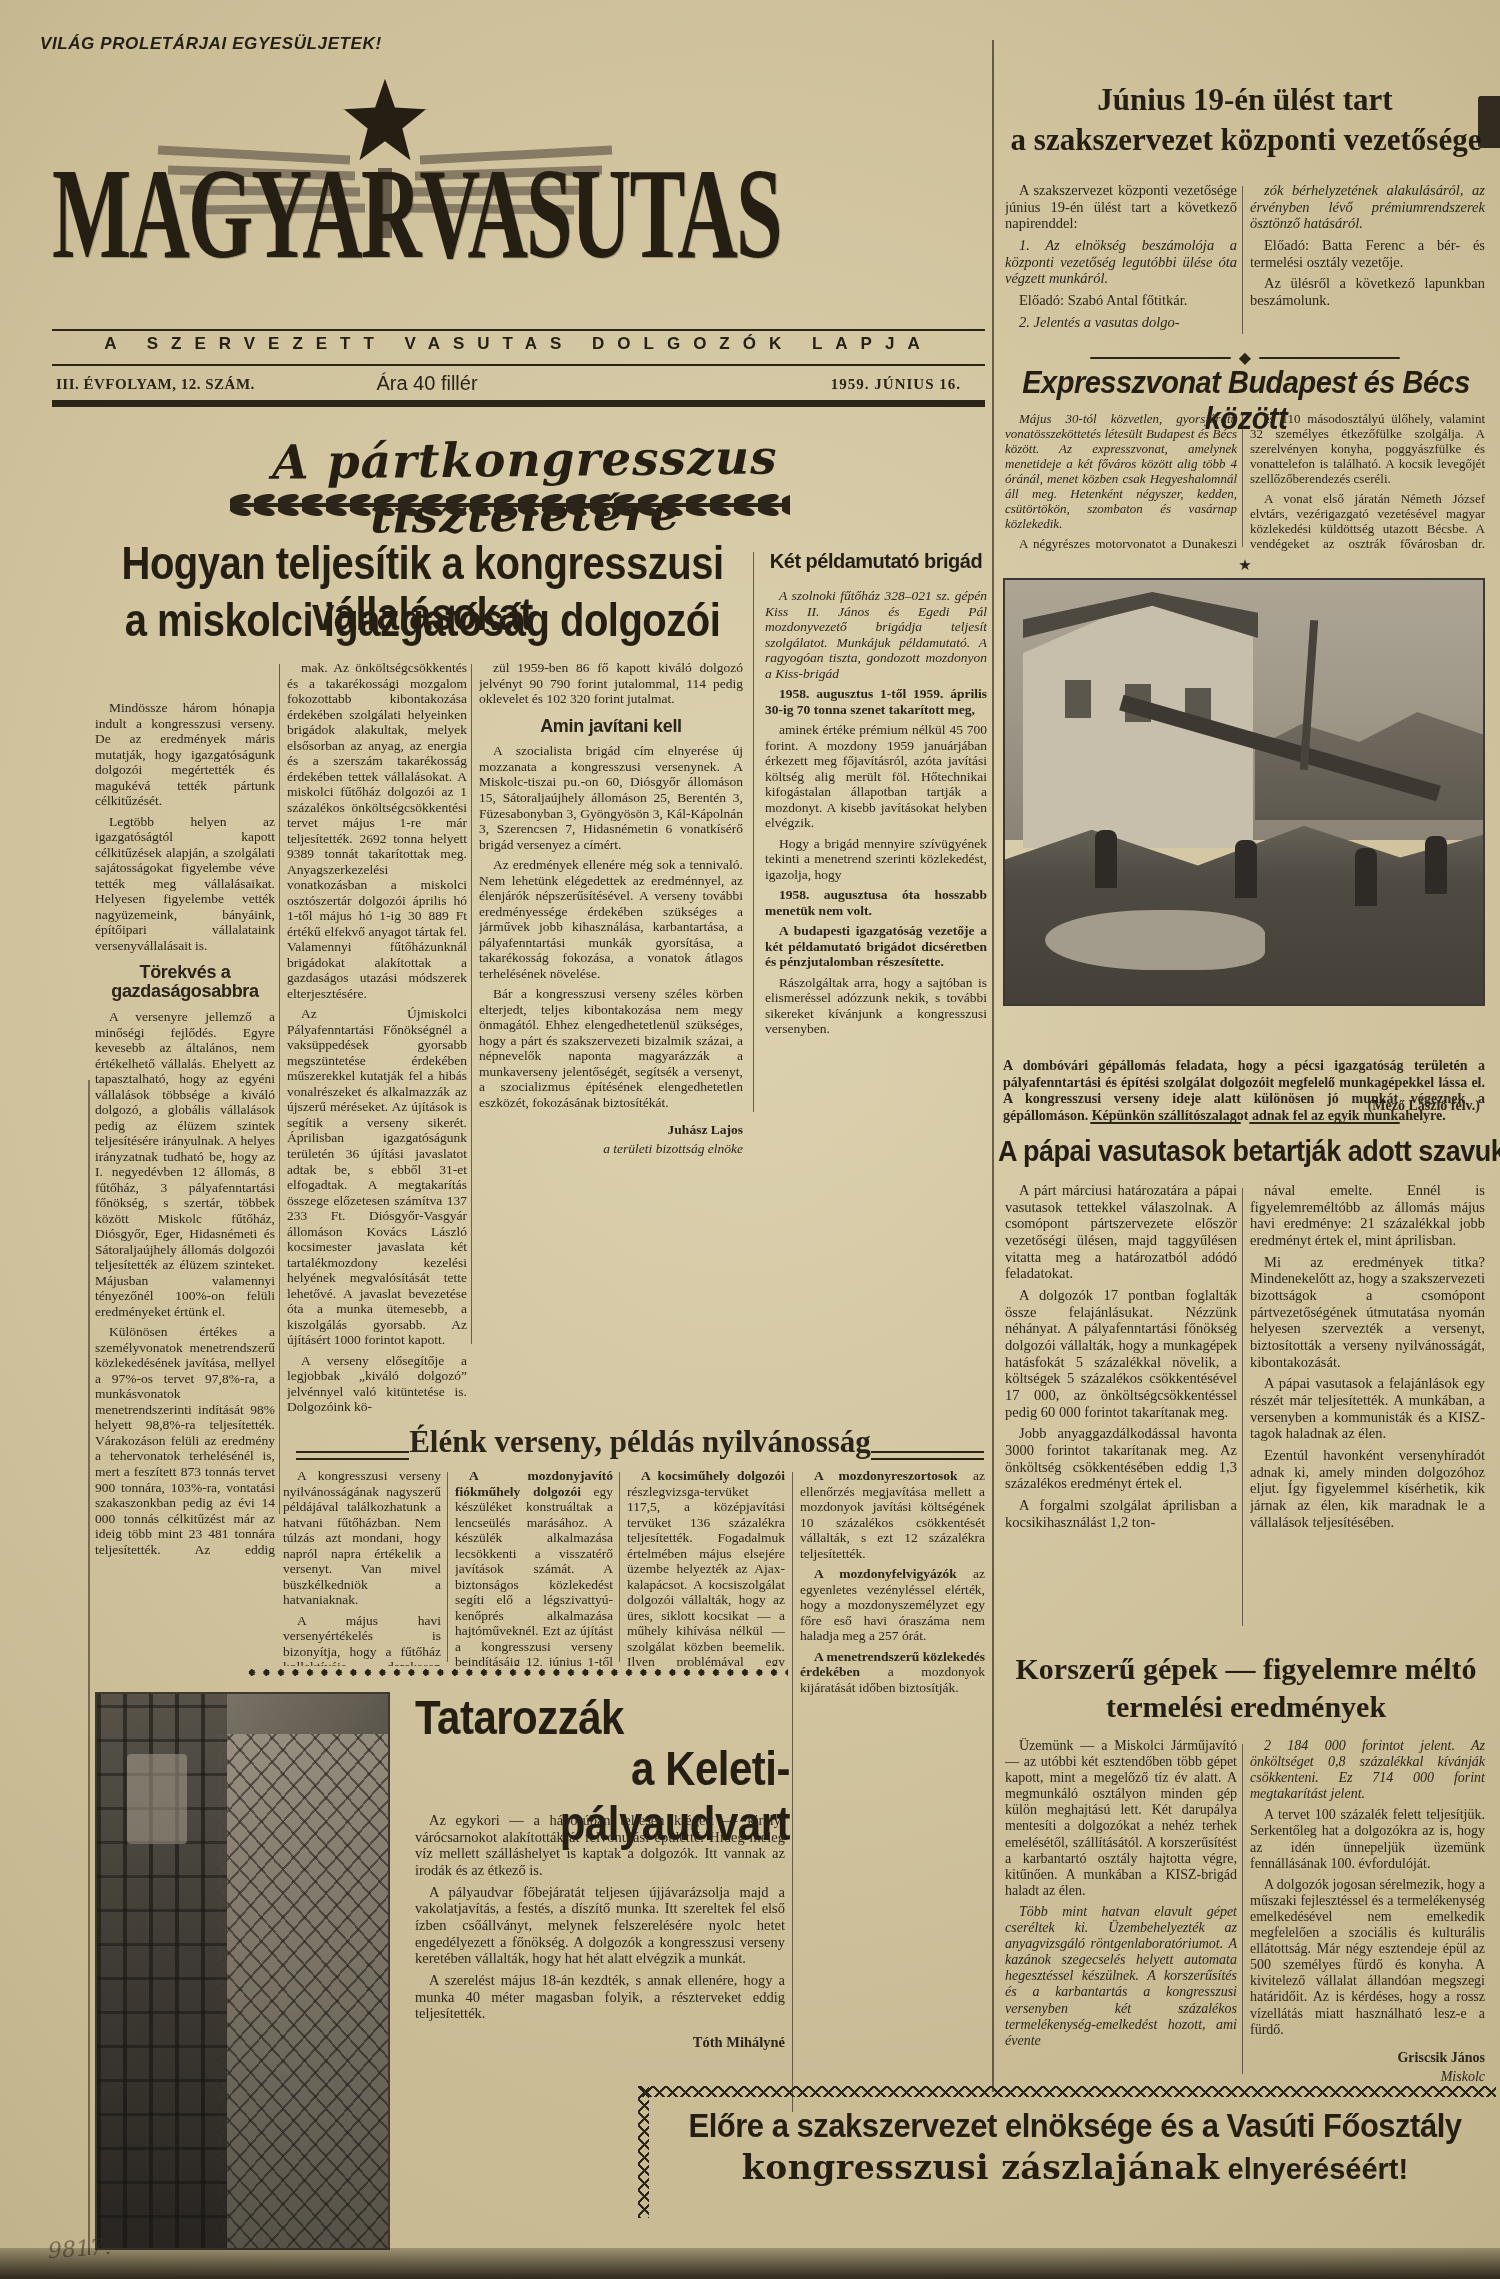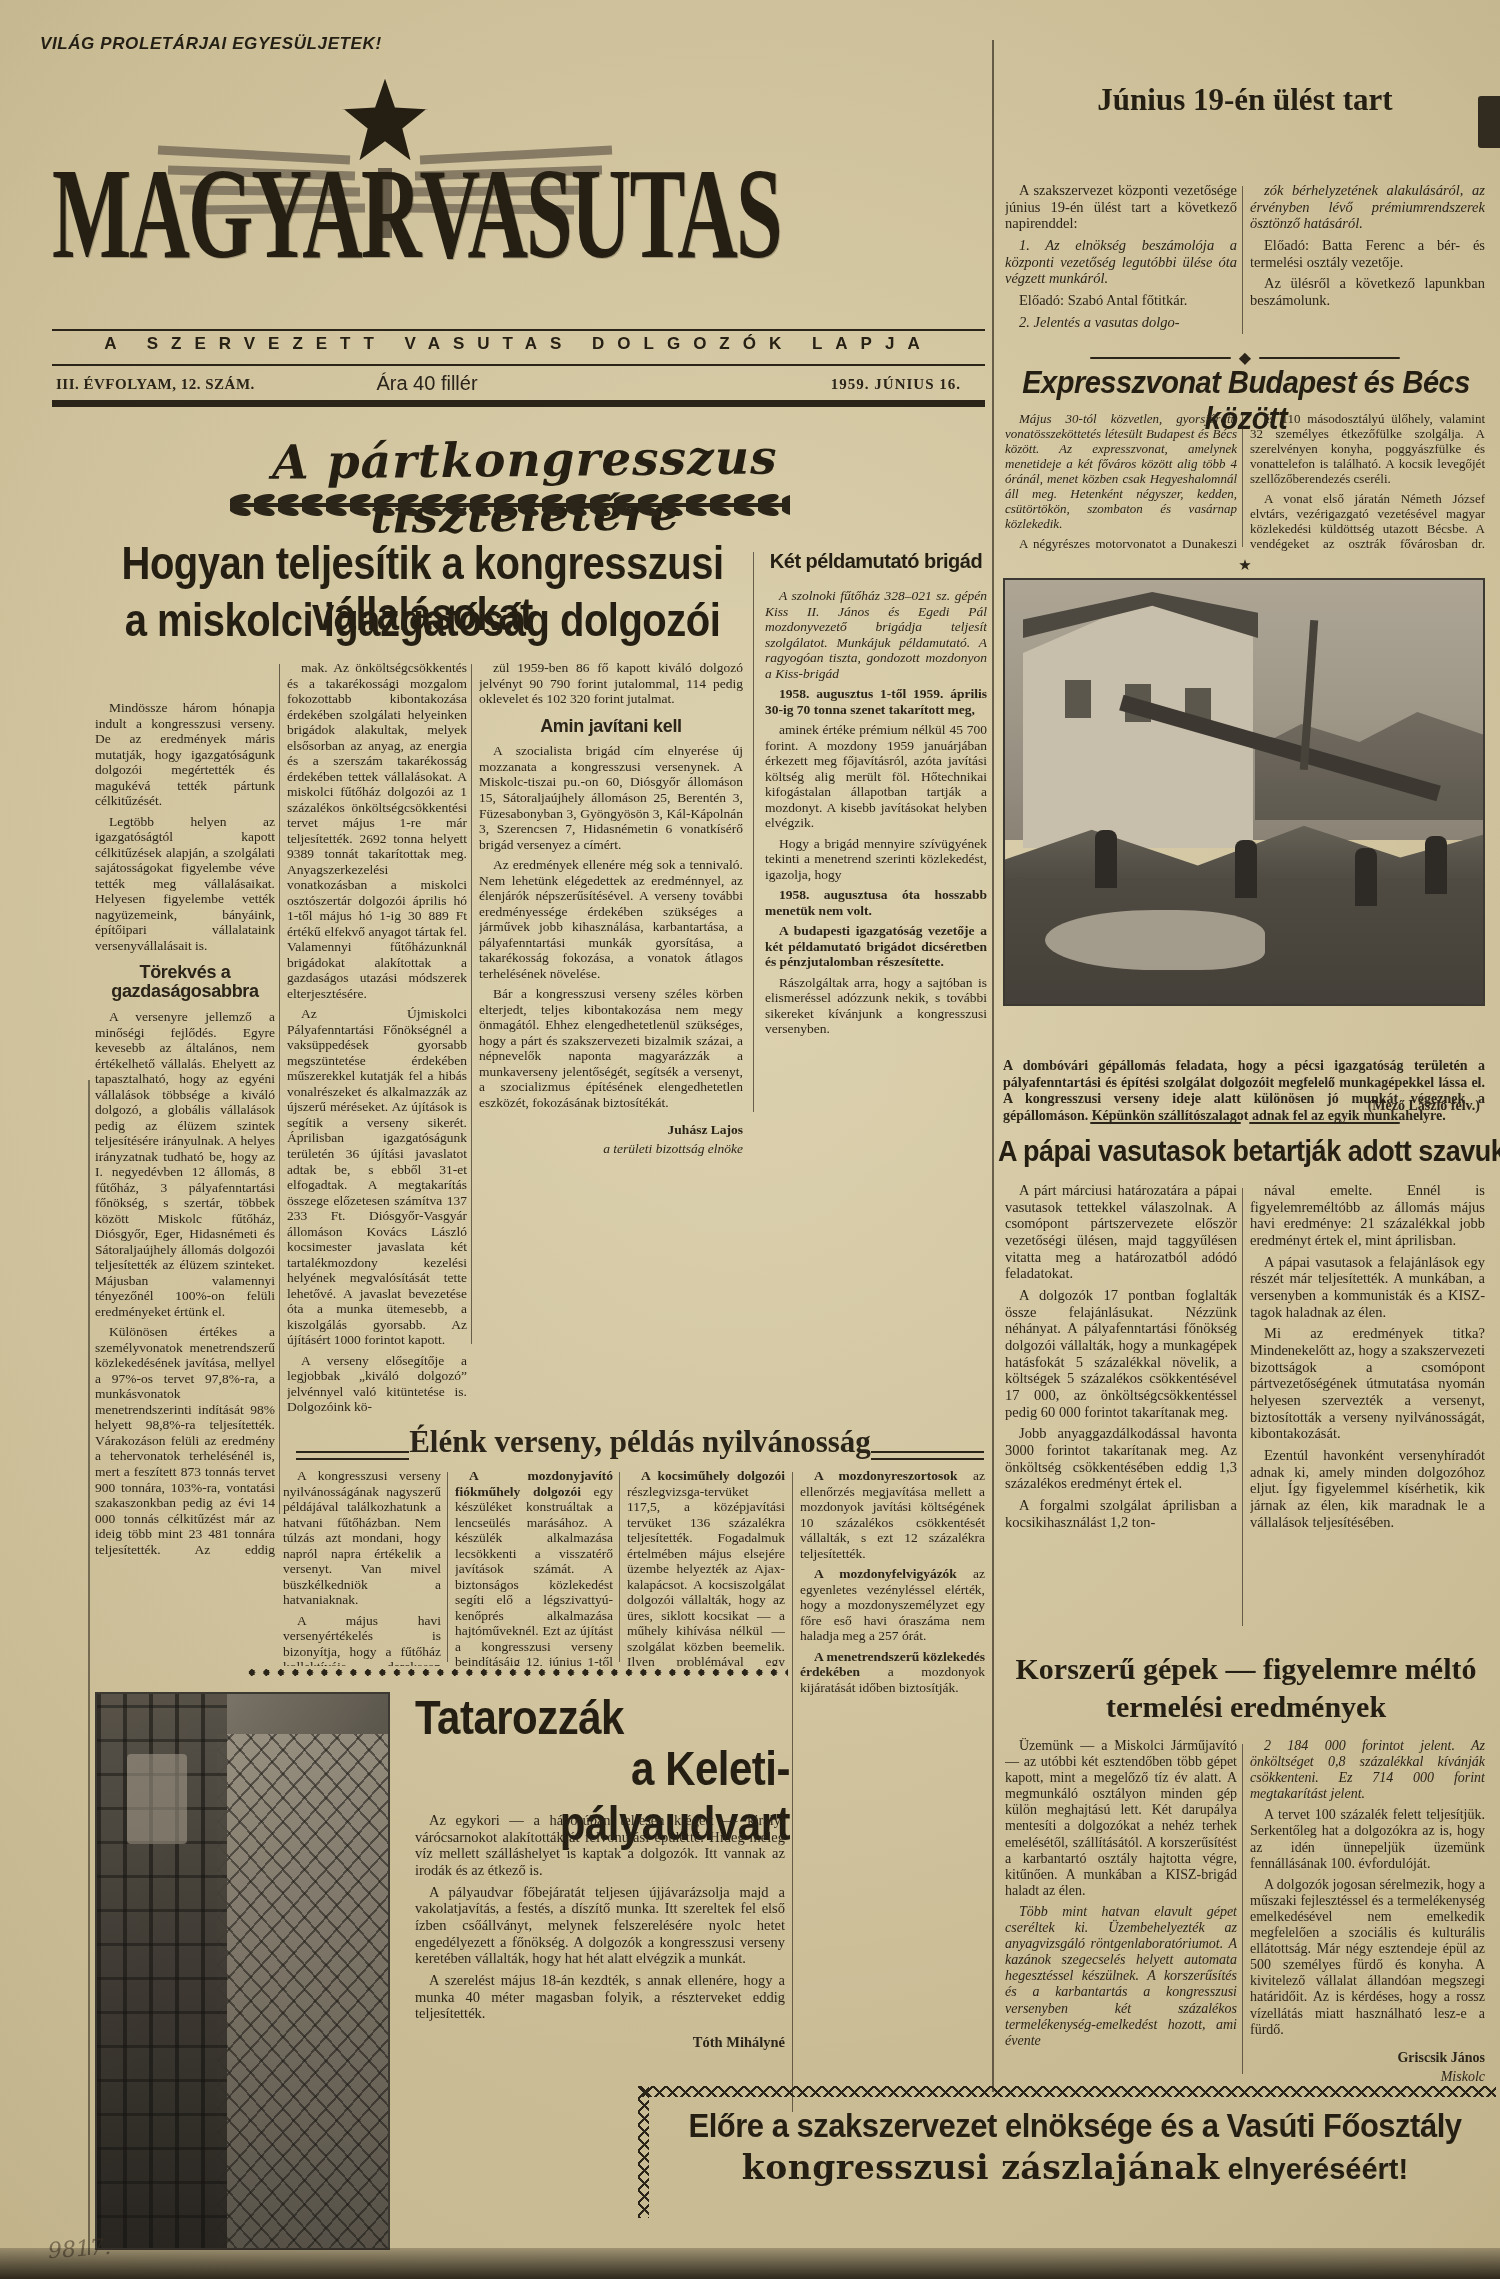--- a/index.html
+++ b/index.html
@@ -115,20 +115,21 @@
   <div class="abs" id="dateline">
     <span id="issue-no">III. ÉVFOLYAM, 12. SZÁM.</span>
     <span id="price">Ára 40 fillér</span>
     <span id="pub-date">1959. JÚNIUS 16.</span>
   </div>
   <div class="abs rule" id="rule-c"></div>
 
   <div class="vr" style="left:992px; top:40px; height:2052px; width:2px;"></div>
 
   <div class="headline serif-head" style="left:1005px; top:82px; width:480px; font-size:31px;">Június 19-én ülést tart</div>
+  <div class="headline serif-head" style="left:1000px; top:122px; width:492px; font-size:31px;">a szakszervezet központi vezetősége</div>
   <div class="col" style="left:1005px; top:182px; width:232px; height:158px; font-size:14.5px;">
       <p>A szakszervezet központi vezetősége június 19-én ülést tart a következő napirenddel:</p>
       <p class="it">1. Az elnökség beszámolója a központi vezetőség legutóbbi ülése óta végzett munkáról.</p>
       <p>Előadó: Szabó Antal főtitkár.</p>
       <p class="it">2. Jelentés a vasutas dolgo-</p>
     </div>
   <div class="col" style="left:1250px; top:182px; width:235px; height:158px; font-size:14.5px;">
       <p class="it">zók bérhelyzetének alakulásáról, az érvényben lévő prémiumrendszerek ösztönző hatásáról.</p>
       <p>Előadó: Batta Ferenc a bér- és termelési osztály vezetője.</p>
       <p>Az ülésről a következő lapunkban beszámolunk.</p>
@@ -185,22 +186,22 @@
 
   <div class="headline sans-head" style="left:998px; top:1136px; width:494px; font-size:27px; transform:scaleY(1.12); white-space:nowrap;">A pápai vasutasok betartják adott szavukat</div>
   <div class="col" style="left:1005px; top:1182px; width:232px; height:450px; font-size:14.5px;">
       <p>A párt márciusi határozatára a pápai vasutasok tettekkel válaszolnak. A csomópont pártszervezete először vezetőségi ülésen, majd taggyűlésen vitatta meg a határozatból adódó feladatokat.</p>
       <p>A dolgozók 17 pontban foglalták össze felajánlásukat. Nézzünk néhányat. A pályafenntartási főnökség dolgozói vállalták, hogy a munkagépek hatásfokát 5 százalékkal növelik, a költségek 5 százalékos csökkentésével 17 000, az önköltségcsökkentéssel pedig 60 000 forintot takarítanak meg.</p>
       <p>Jobb anyaggazdálkodással havonta 3000 forintot takarítanak meg. Az önköltség csökkentésében eddig 1,3 százalékos eredményt értek el.</p>
       <p>A forgalmi szolgálat áprilisban a kocsikihasználást 1,2 ton-</p>
     </div>
   <div class="col" style="left:1250px; top:1182px; width:235px; height:450px; font-size:14.5px;">
       <p>nával emelte. Ennél is figyelemreméltóbb az állomás május havi eredménye: 21 százalékkal jobb eredményt értek el, mint áprilisban.</p>
+      <p>Mi az eredmények titka? Mindenekelőtt az, hogy a szakszervezeti bizottságok a csomópont pártvezetőségének útmutatása nyomán helyesen szervezték a versenyt, biztosították a verseny nyilvánosságát, kibontakozását.</p>
       <p>A pápai vasutasok a felajánlások egy részét már teljesítették. A munkában, a versenyben a kommunisták és a KISZ-tagok haladnak az élen.</p>
-      <p>Mi az eredmények titka? Mindenekelőtt az, hogy a szakszervezeti bizottságok a csomópont pártvezetőségének útmutatása nyomán helyesen szervezték a versenyt, biztosították a verseny nyilvánosságát, kibontakozását.</p>
       <p>Ezentúl havonként versenyhíradót adnak ki, amely minden dolgozóhoz eljut. Így figyelemmel kísérhetik, kik járnak az élen, kik maradnak le a vállalások teljesítésében.</p>
     </div>
   <div class="vr" style="left:1242px; top:1188px; height:438px;"></div>
 
   <div class="headline serif-head" style="left:1000px; top:1652px; width:492px; font-size:30px;">Korszerű gépek — figyelemre méltó</div>
   <div class="headline serif-head" style="left:1000px; top:1690px; width:492px; font-size:30px;">termelési eredmények</div>
   <div class="col" style="left:1005px; top:1738px; width:232px; height:350px; font-size:14px;">
       <p>Üzemünk — a Miskolci Járműjavító — az utóbbi két esztendőben több gépet kapott, mint a megelőző tíz év alatt. A megmunkáló osztályon minden gép külön meghajtású lett. Két darupálya mentesíti a dolgozókat a nehéz terhek emelésétől, szállításától. A korszerűsítést a karbantartó osztály hajtotta végre, kitűnően. A munkában a KISZ-brigád haladt az élen.</p>
       <p class="it">Több mint hatvan elavult gépet cseréltek ki. Üzembehelyezték az anyagvizsgáló röntgenlaboratóriumot. A kazánok szegecselés helyett automata hegesztéssel készülnek. A korszerűsítés és a karbantartás a kongresszusi versenyben két százalékos termelékenység-emelkedést hozott, ami évente</p>
     </div>

